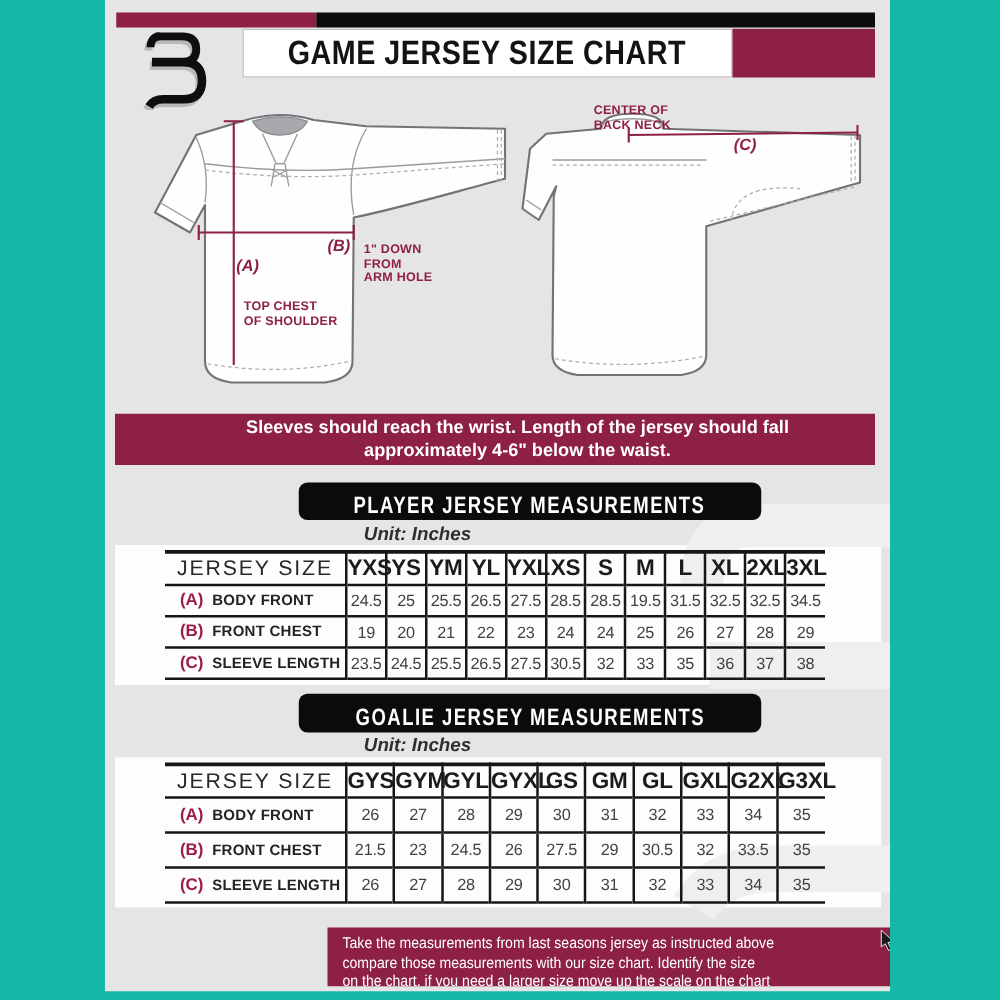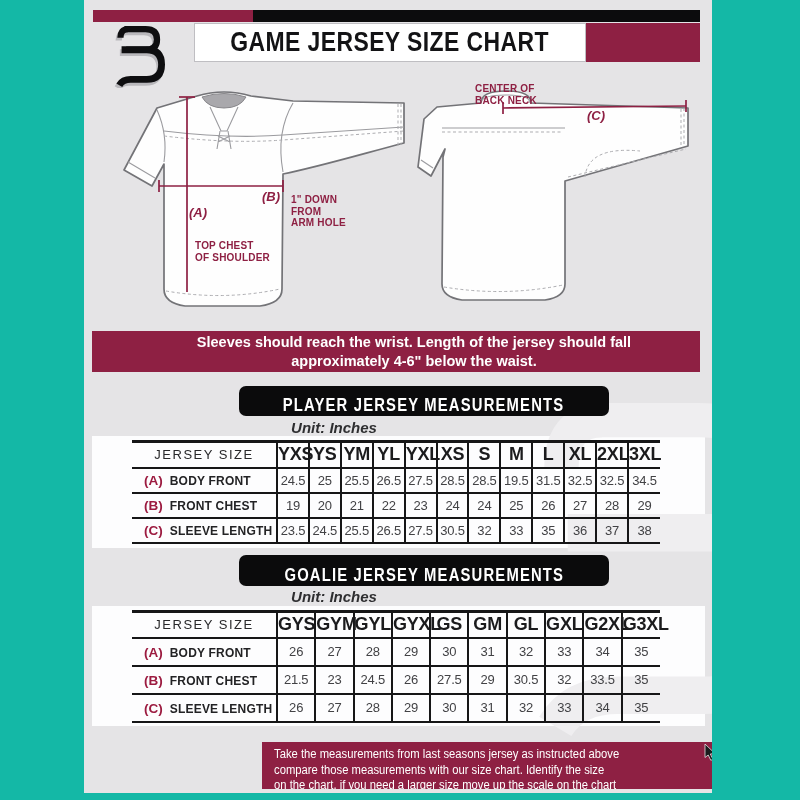--- a/index.html
+++ b/index.html
@@ -41,21 +41,21 @@
 
   
   table.mtable{position:absolute;left:48px;width:528px;border-collapse:collapse;table-layout:fixed;
                border-top:3px solid #161617;}
   table.mtable tr>*{padding:0;text-align:center;vertical-align:middle;}
   table.mtable tr>*:nth-child(n+2){border-left:2px solid #161617;}
   table.mtable thead tr{border-bottom:2.5px solid #161617;}
   table.mtable tbody tr{border-bottom:2.5px solid #161617;}
   table.player{top:440px;} table.player thead tr{height:26px;} table.player tbody tr{height:25px;}
   table.goalie{top:610px;} table.goalie thead tr{height:26px;} table.goalie tbody tr{height:28px;}
-  .lblhead{font-size:13px;font-weight:normal;letter-spacing:1.5px;color:#28282a;}
+  .lblhead{font-size:17px;font-weight:normal;letter-spacing:1.5px;color:#28282a;}
   .sizehead{font-size:18px;font-weight:bold;color:#1b1b1d;letter-spacing:-.2px;}
   .val{font-size:13px;color:#424245;letter-spacing:-.2px;}
   .lblcell{text-align:left !important;padding-left:12px !important;white-space:nowrap;}
   .rowkey{color:#9c1b40;font-weight:bold;font-size:13.5px;margin-right:7px;}
   .rowname{font-size:12px;font-weight:bold;color:#232325;letter-spacing:.2px;}
 
   
   .foot-black{left:11px;top:742px;width:167px;height:47px;background:#0b0b0c;
               display:flex;align-items:center;}
   .brandword{color:#ffffff;font-size:11px;font-weight:bold;letter-spacing:4.5px;margin-left:6px;white-space:nowrap;}

